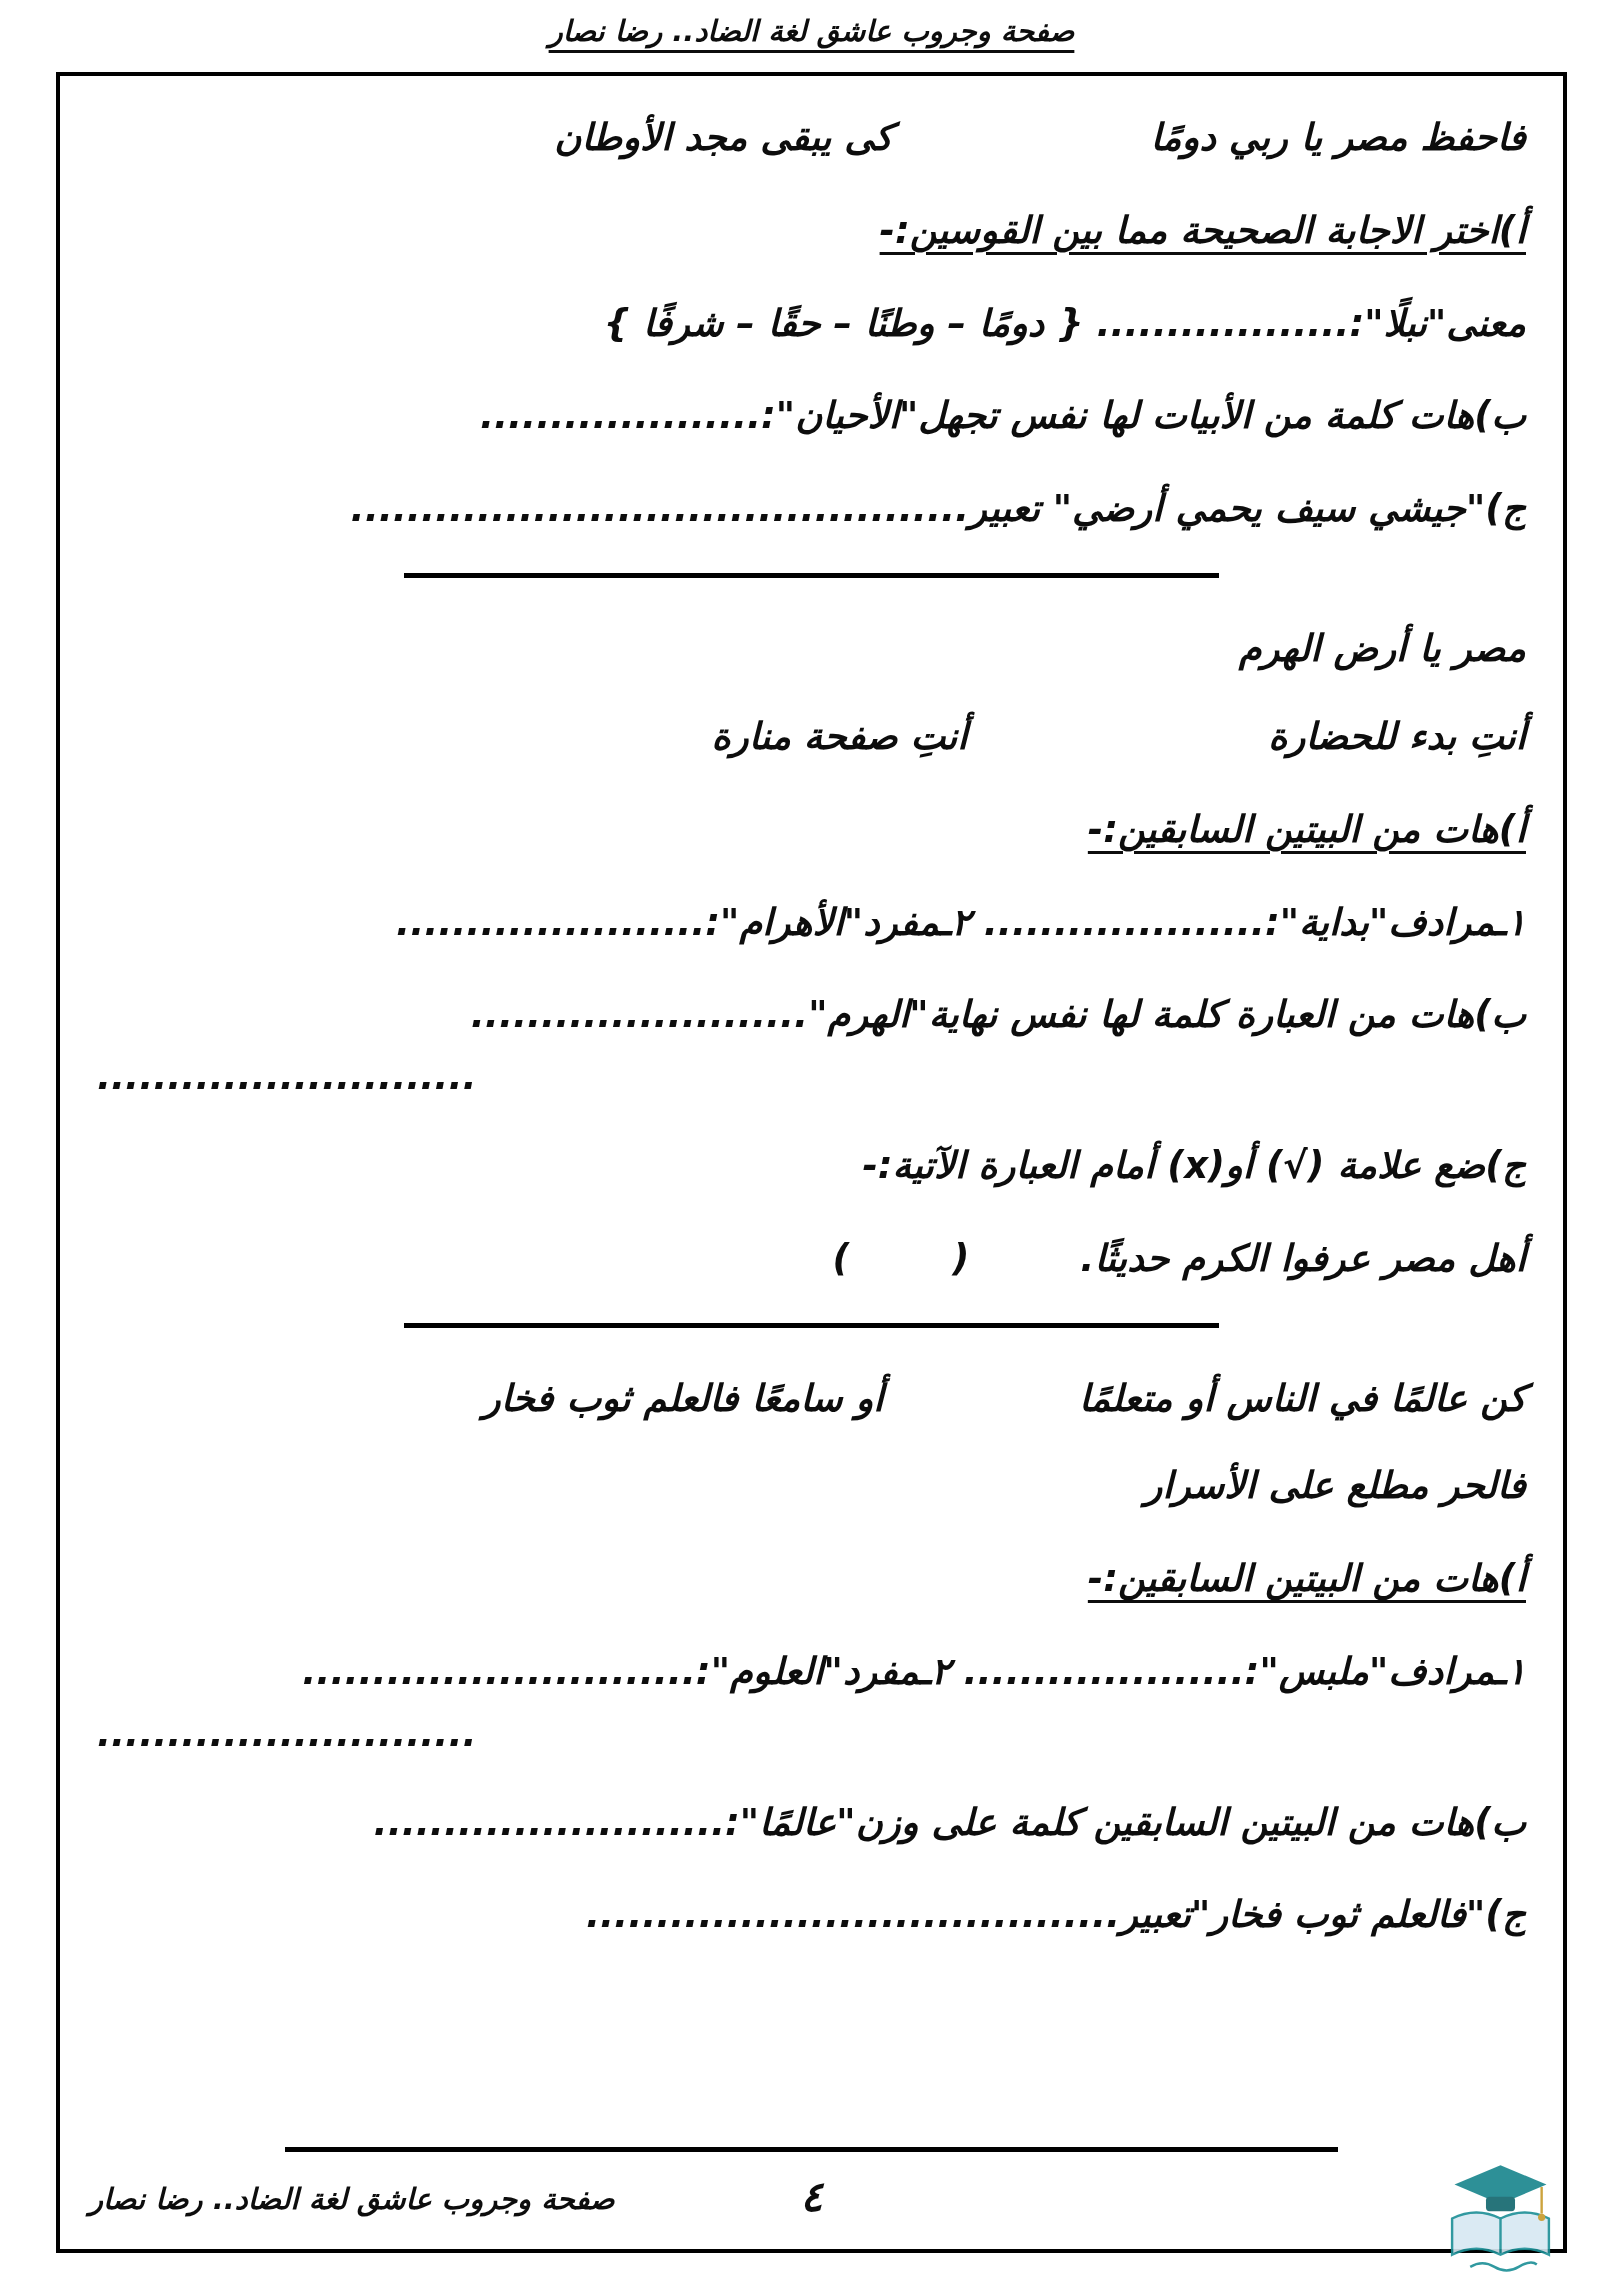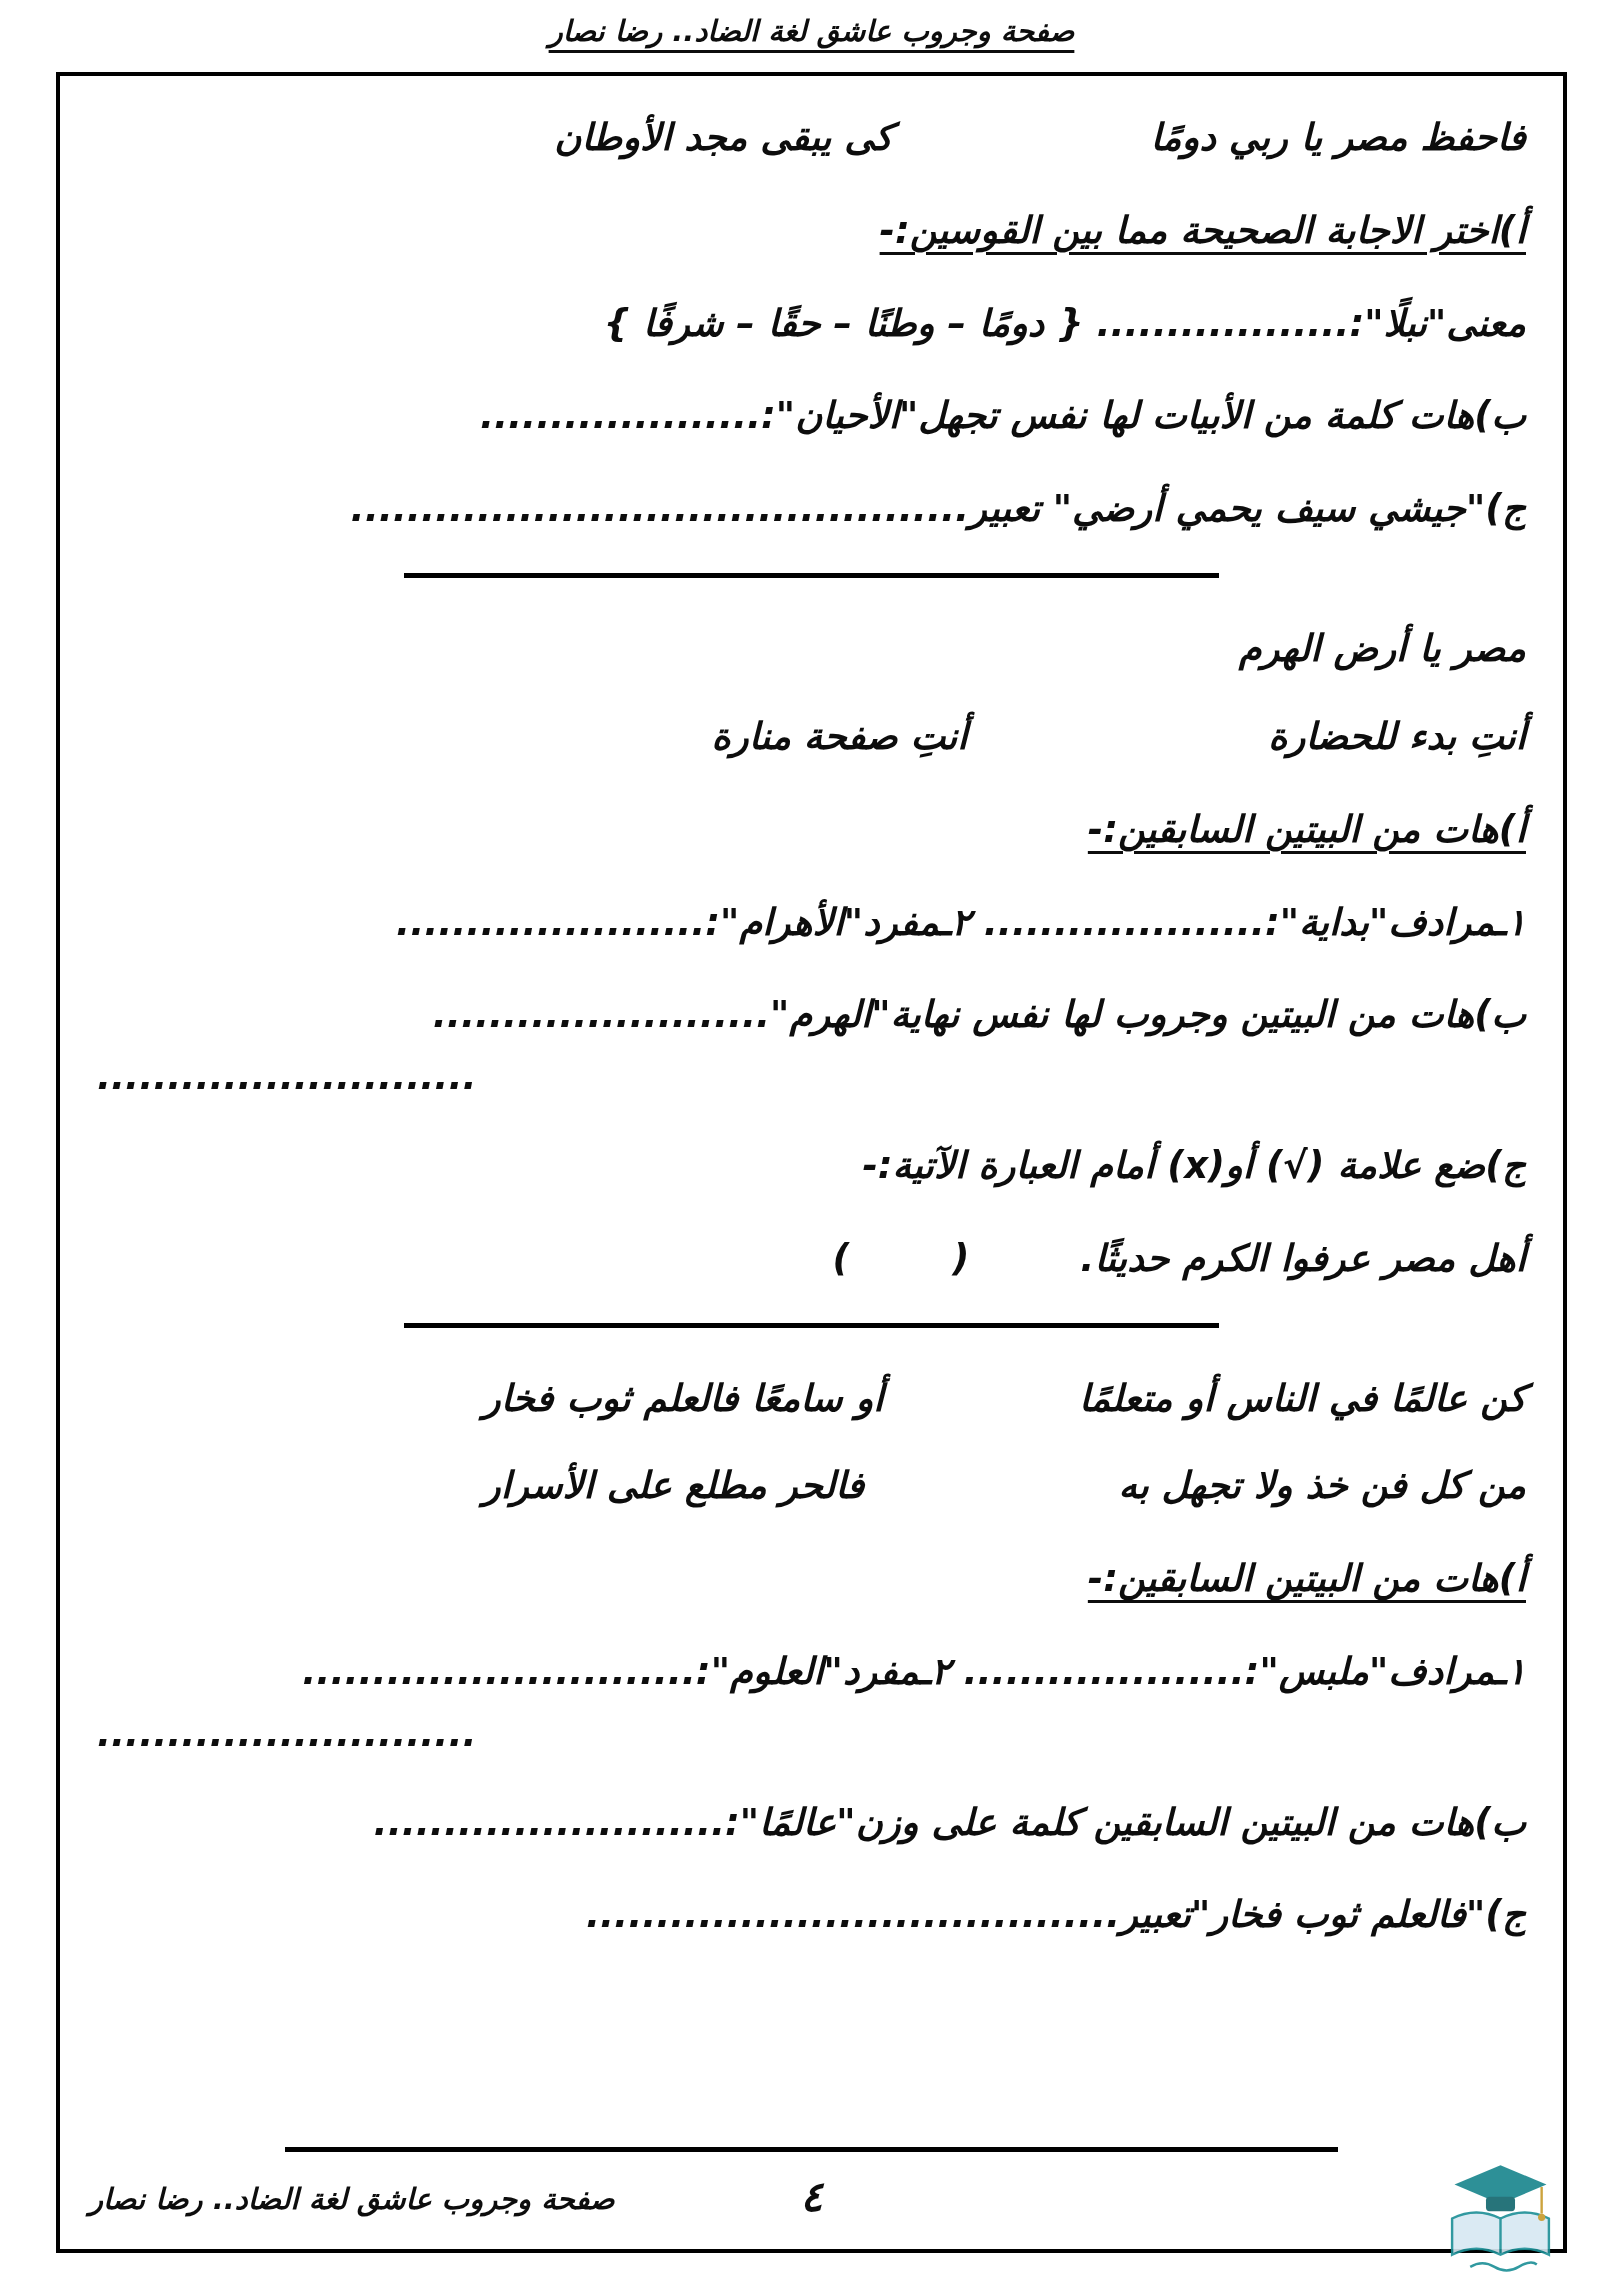--- a/index.html
+++ b/index.html
@@ -121,36 +121,35 @@
       <span>أنتِ بدء للحضارة</span>
       <span>أنتِ صفحة منارة</span>
     </div>
     <div class="line heading">
       <span class="underlined">أ)هات من البيتين السابقين:-</span>
     </div>
     <div class="line">
       <span>١ـمرادف"بداية":....................</span>
       <span>٢ـمفرد"الأهرام":......................</span>
     </div>
-    <div class="line">ب)هات من البيتين وجروب لها نفس نهاية"الهرم"........................</div>
+    <div class="line">ب)هات من العبارة كلمة لها نفس نهاية"الهرم"........................</div>
     <div class="cont-dots">...........................</div>
     <div class="line">ج)ضع علامة (√) أو(x) أمام العبارة الآتية:-</div>
     <div class="line">
       <span>أهل مصر عرفوا الكرم حديثًا.</span>
       <span class="answer-parens">(&nbsp;&nbsp;&nbsp;&nbsp;&nbsp;&nbsp;&nbsp;&nbsp;)</span>
     </div>
 
     <div class="divider"></div>
 
     <div class="poem-row pl-c">
       <span>كن عالمًا في الناس أو متعلمًا</span>
       <span>أو سامعًا فالعلم ثوب فخار</span>
     </div>
     <div class="poem-row pl-c">
-      <span>من كل فن خذ ولا تجهل به</span>
       <span>فالحر مطلع على الأسرار</span>
     </div>
     <div class="line heading">
       <span class="underlined">أ)هات من البيتين السابقين:-</span>
     </div>
     <div class="line">
       <span>١ـمرادف"ملبس":....................</span>
       <span>٢ـمفرد"العلوم":............................</span>
     </div>
     <div class="cont-dots">...........................</div>

